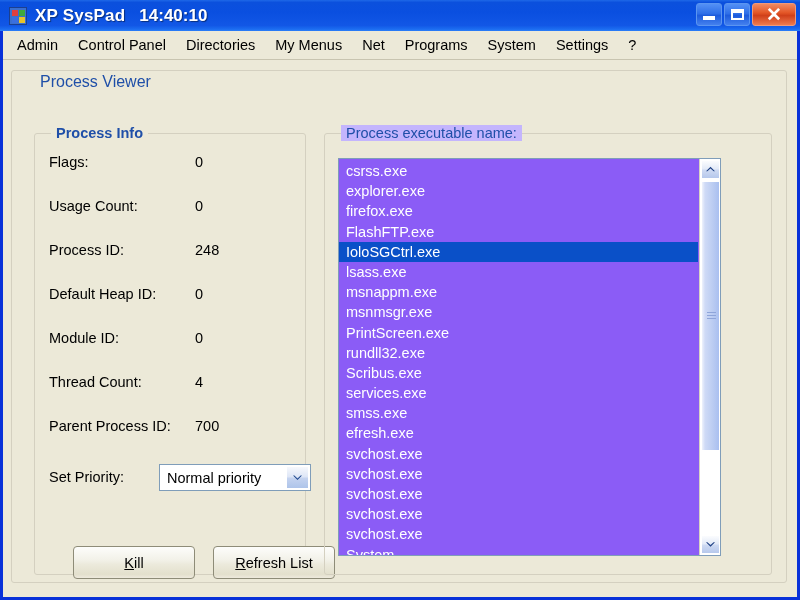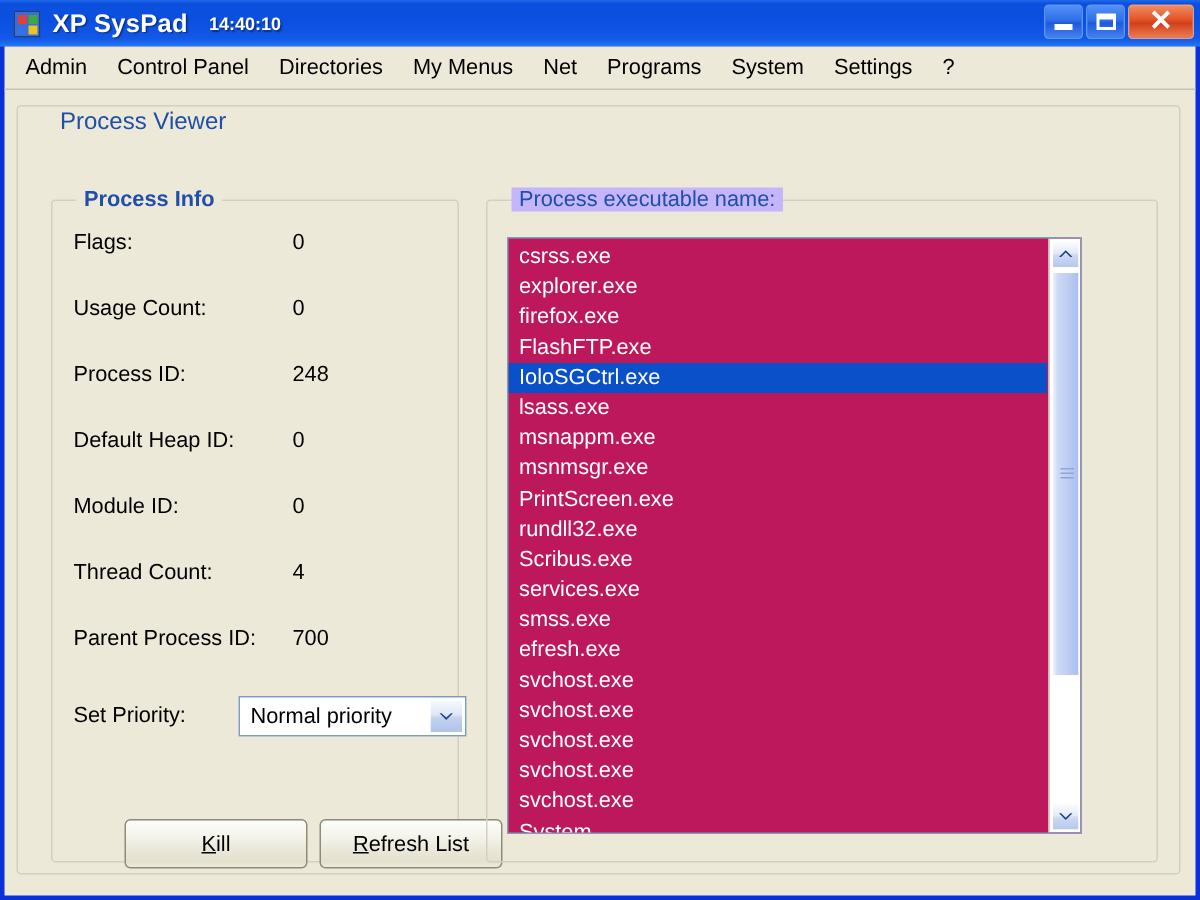--- a/index.html
+++ b/index.html
@@ -56,21 +56,21 @@
     color: #ffffff;
     font-size: 17px;
     font-weight: bold;
     letter-spacing: 0.2px;
     text-shadow: 1px 1px 1px rgba(0,0,0,0.45);
     white-space: nowrap;
   }
   #title-time {
     margin-left: 14px;
     color: #ffffff;
-    font-size: 12px;
+    font-size: 17px;
     font-weight: bold;
     text-shadow: 1px 1px 1px rgba(0,0,0,0.45);
     white-space: nowrap;
   }
 
   #win-buttons {
     position: absolute;
     right: 4px; top: 3px;
     display: flex;
     gap: 2px;
@@ -248,21 +248,21 @@
     border-radius: 4px;
     box-sizing: border-box;
     display: flex;
     align-items: center;
     justify-content: center;
     font-size: 14.5px;
     color: #000000;
     cursor: default;
     white-space: nowrap;
   }
-  #kill-button    { left: 48px;  top: 412px; width: 122px; }
+  #kill-button    { left: 38px;  top: 412px; width: 122px; }
   #refresh-button { left: 178px; top: 412px; width: 122px; text-align: right; }
   .accel { text-decoration: underline; }
 
   
   #pe-group {
     position: absolute;
     left: 312px; top: 62px;
     width: 448px; height: 442px;
     border: 1px solid #d4d0c0;
     border-radius: 3px;
@@ -276,21 +276,21 @@
     font-size: 14.5px;
     color: #1f4fa8;
     white-space: nowrap;
   }
 
   #proc-listbox {
     position: absolute;
     left: 13px; top: 24px;
     width: 383px; height: 398px;
     border: 1px solid #7f9db9;
-    background: #be185d;
+    background: #8b5cf6;
     box-sizing: border-box;
     overflow: hidden;
   }
   #proc-list-inner {
     position: absolute;
     left: 0; top: 0;
     right: 22px; bottom: 0;
     overflow: hidden;
     padding-top: 2px;
   }

